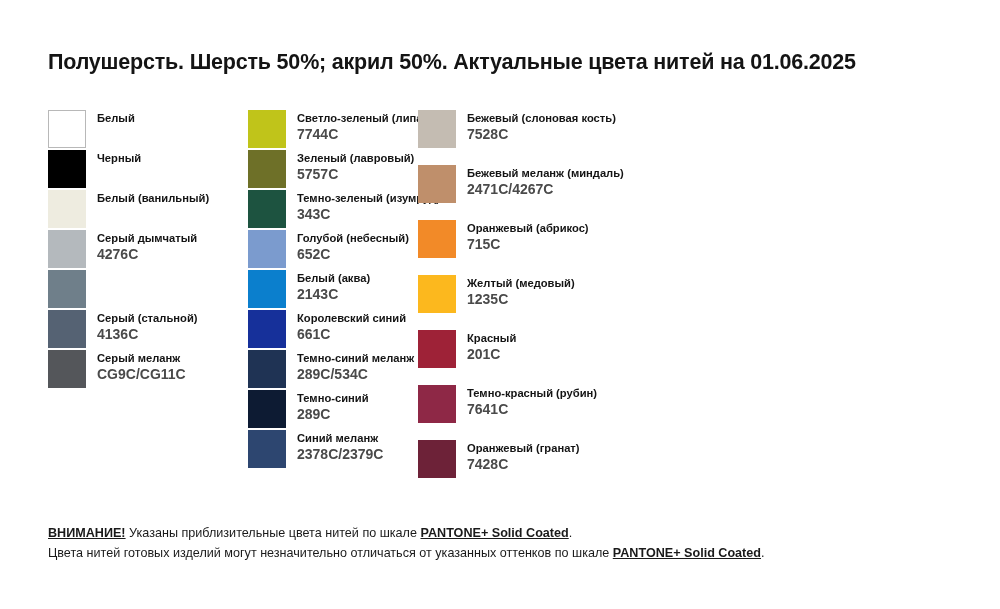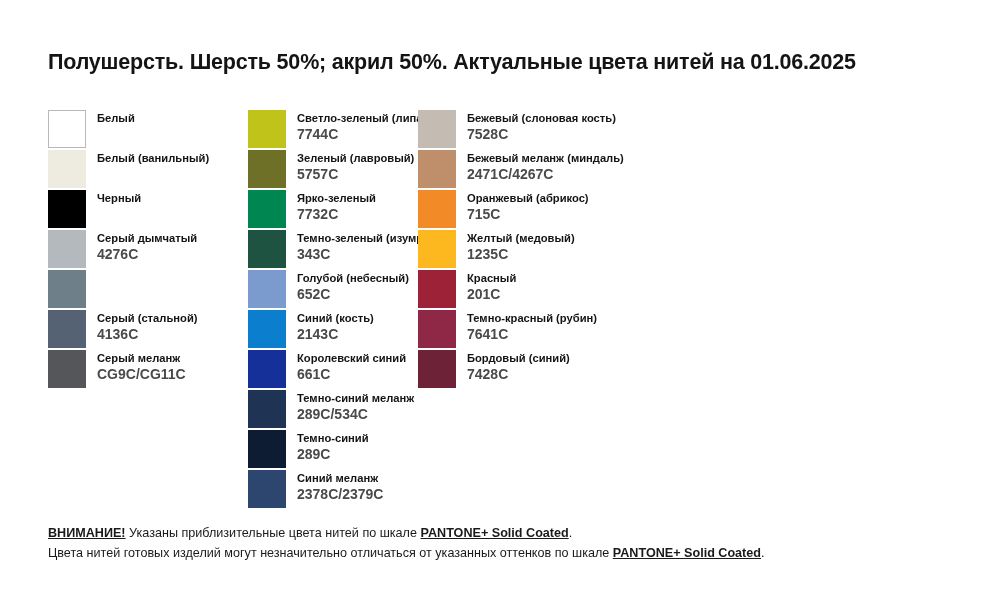--- a/index.html
+++ b/index.html
@@ -39,21 +39,21 @@
     left: 48px;
     top: 110px;
     width: 910px;
     display: flex;
     flex-direction: row;
   }
 
   .col { display: flex; flex-direction: column; }
   .col-1 { width: 200px; }
   .col-2 { width: 170px; }
-  .col-3 { width: 280px; }
+  .col-3 { width: 280px; gap: 15px; }
 
   .swatch-row {
     height: 40px;
     display: flex;
     flex-direction: row;
     align-items: flex-start;
   }
 
   .swatch {
     width: 38px;
@@ -107,29 +107,29 @@
 
   <div class="columns">
     <div class="col col-1">
         <div class="swatch-row">
           <div class="swatch bordered" style="background: rgb(255, 255, 255);"></div>
           <div class="labels">
             <div class="name">Белый</div>
           </div>
         </div>
         <div class="swatch-row">
+          <div class="swatch" style="background: rgb(0, 0, 0);"></div>
+          <div class="labels">
+            <div class="name">Черный</div>
+          </div>
+        </div>
+        <div class="swatch-row">
           <div class="swatch" style="background: rgb(238, 236, 224);"></div>
           <div class="labels">
             <div class="name">Белый (ванильный)</div>
-          </div>
-        </div>
-        <div class="swatch-row">
-          <div class="swatch" style="background: rgb(0, 0, 0);"></div>
-          <div class="labels">
-            <div class="name">Черный</div>
           </div>
         </div>
         <div class="swatch-row">
           <div class="swatch" style="background: rgb(180, 185, 189);"></div>
           <div class="labels">
             <div class="name">Серый дымчатый</div>
             <div class="code">4276C</div>
           </div>
         </div>
         <div class="swatch-row">
@@ -159,44 +159,37 @@
           </div>
         </div>
         <div class="swatch-row">
           <div class="swatch" style="background: rgb(110, 112, 40);"></div>
           <div class="labels">
             <div class="name">Зеленый (лавровый)</div>
             <div class="code">5757C</div>
           </div>
         </div>
         <div class="swatch-row">
-          <div class="swatch" style="background: rgb(0, 135, 81);"></div>
-          <div class="labels">
-            <div class="name">Ярко-зеленый</div>
-            <div class="code">7732C</div>
-          </div>
-        </div>
-        <div class="swatch-row">
           <div class="swatch" style="background: rgb(29, 83, 64);"></div>
           <div class="labels">
             <div class="name">Темно-зеленый (изумруд)</div>
             <div class="code">343C</div>
           </div>
         </div>
         <div class="swatch-row">
           <div class="swatch" style="background: rgb(123, 155, 206);"></div>
           <div class="labels">
             <div class="name">Голубой (небесный)</div>
             <div class="code">652C</div>
           </div>
         </div>
         <div class="swatch-row">
           <div class="swatch" style="background: rgb(11, 127, 205);"></div>
           <div class="labels">
-            <div class="name">Синий (кость)</div>
+            <div class="name">Белый (аква)</div>
             <div class="code">2143C</div>
           </div>
         </div>
         <div class="swatch-row">
           <div class="swatch" style="background: rgb(22, 48, 154);"></div>
           <div class="labels">
             <div class="name">Королевский синий</div>
             <div class="code">661C</div>
           </div>
         </div>
@@ -261,21 +254,21 @@
         <div class="swatch-row">
           <div class="swatch" style="background: rgb(142, 40, 70);"></div>
           <div class="labels">
             <div class="name">Темно-красный (рубин)</div>
             <div class="code">7641C</div>
           </div>
         </div>
         <div class="swatch-row">
           <div class="swatch" style="background: rgb(109, 34, 56);"></div>
           <div class="labels">
-            <div class="name">Бордовый (синий)</div>
+            <div class="name">Оранжевый (гранат)</div>
             <div class="code">7428C</div>
           </div>
         </div>
       </div>
   </div>
 
   <div class="footer">
     <div class="line">
       <b>ВНИМАНИЕ!</b><span> Указаны приблизительные цвета нитей по шкале </span><b>PANTONE+ Solid Coated</b><span>.</span>
     </div>

